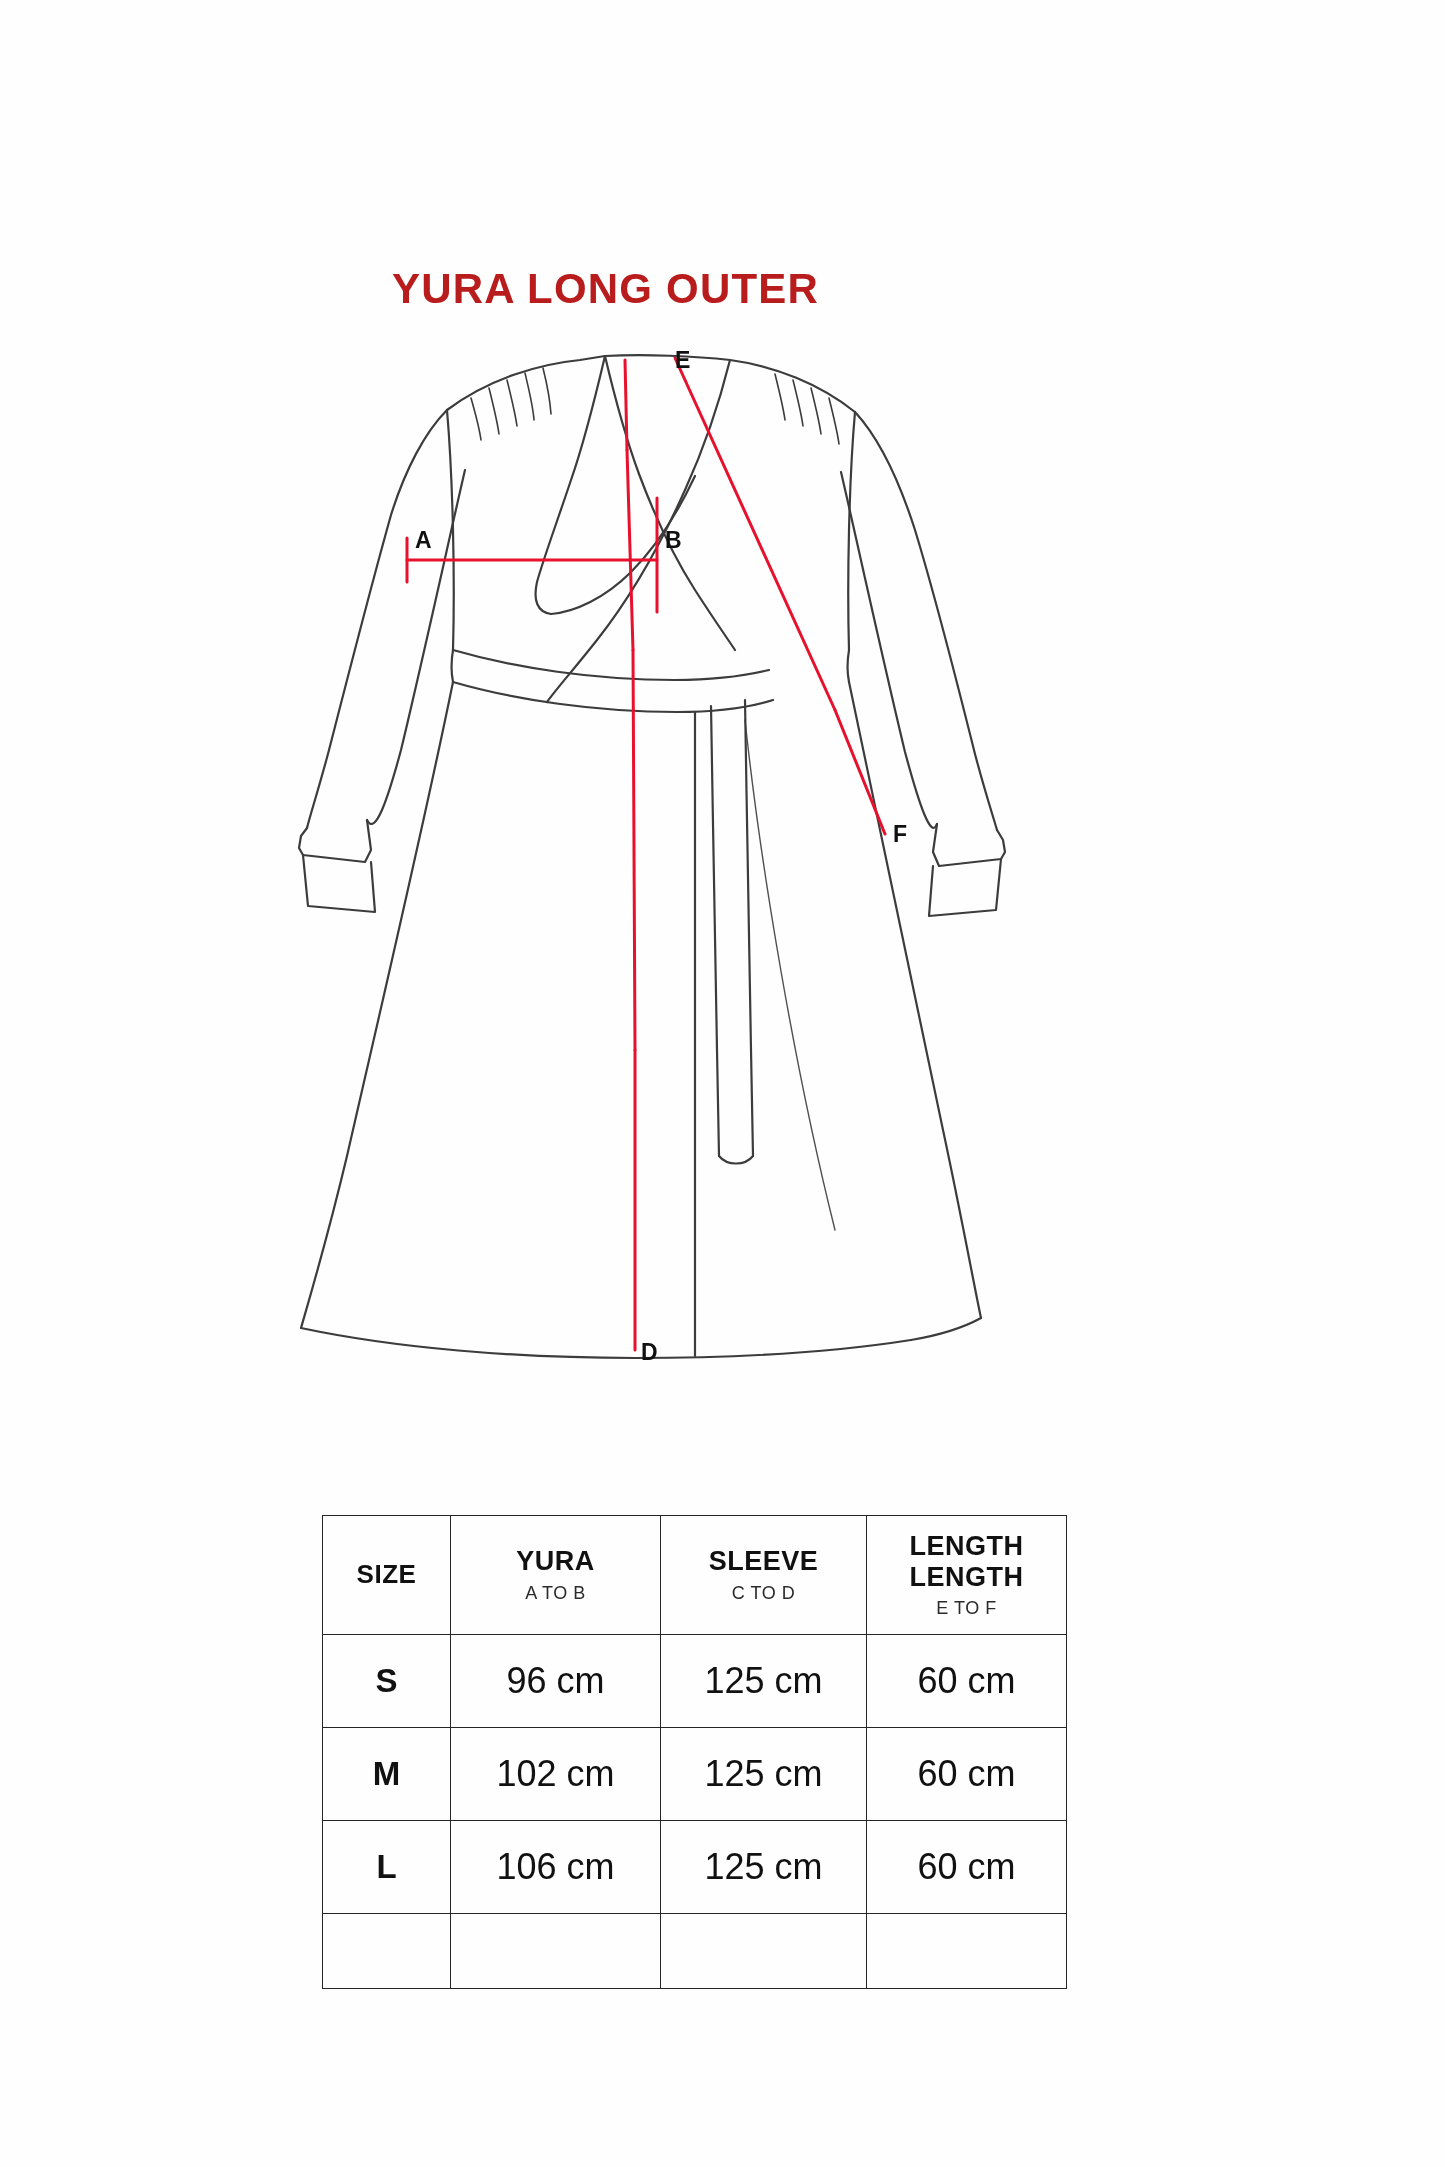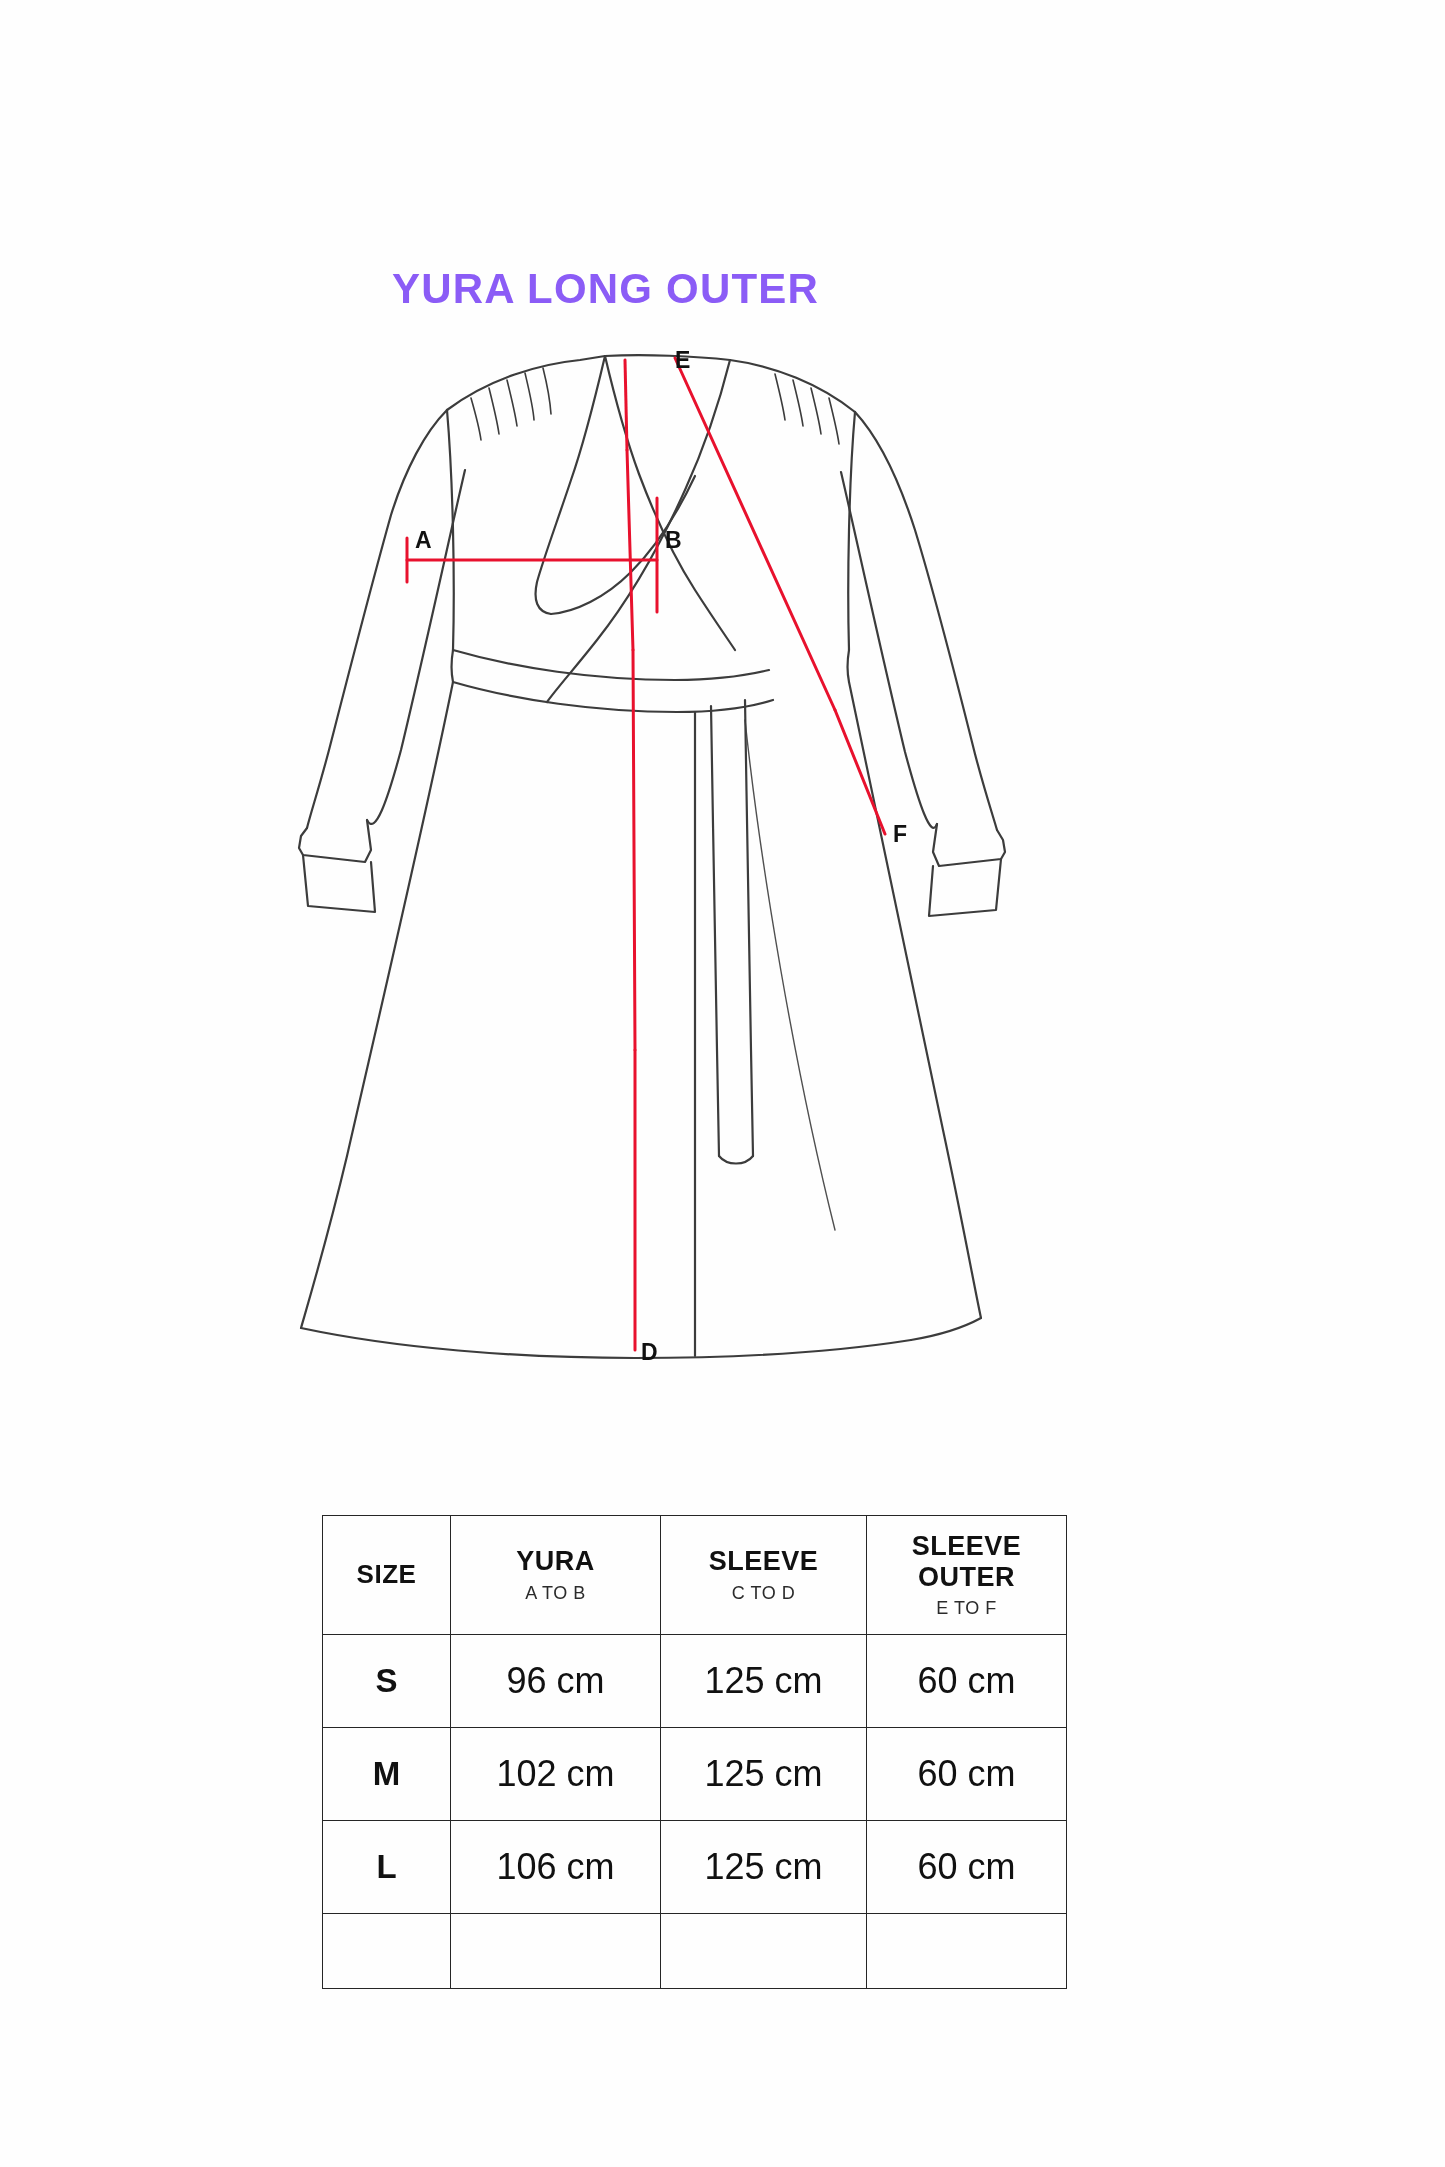--- a/index.html
+++ b/index.html
@@ -46,21 +46,21 @@
   
   .title {
     position: absolute;
     top: 265px;
     left: 0;
     width: 1211px;
     text-align: center;
     font-size: 42px;
     font-weight: bold;
     letter-spacing: 1.2px;
-    color: #8b5cf6;
+    color: #b91c1c;
   }
 
   
   .illustration {
     position: absolute;
     top: 350px;
     left: 275px;
     width: 900px;
     height: 1140px;
   }
@@ -257,21 +257,21 @@
         </th>
         <th class="head-cell">
           <span class="head-main">YURA</span>
           <span class="head-sub">A TO B</span>
         </th>
         <th class="head-cell">
           <span class="head-main">SLEEVE</span>
           <span class="head-sub">C TO D</span>
         </th>
         <th class="head-cell">
-          <span class="head-main">SLEEVE OUTER</span>
+          <span class="head-main">LENGTH LENGTH</span>
           <span class="head-sub">E TO F</span>
         </th>
       </tr>
     </thead>
     <tbody>
       <tr class="body-row">
         <td class="size-cell">S</td>
         <td>96 cm</td>
         <td>125 cm</td>
         <td>60 cm</td>

